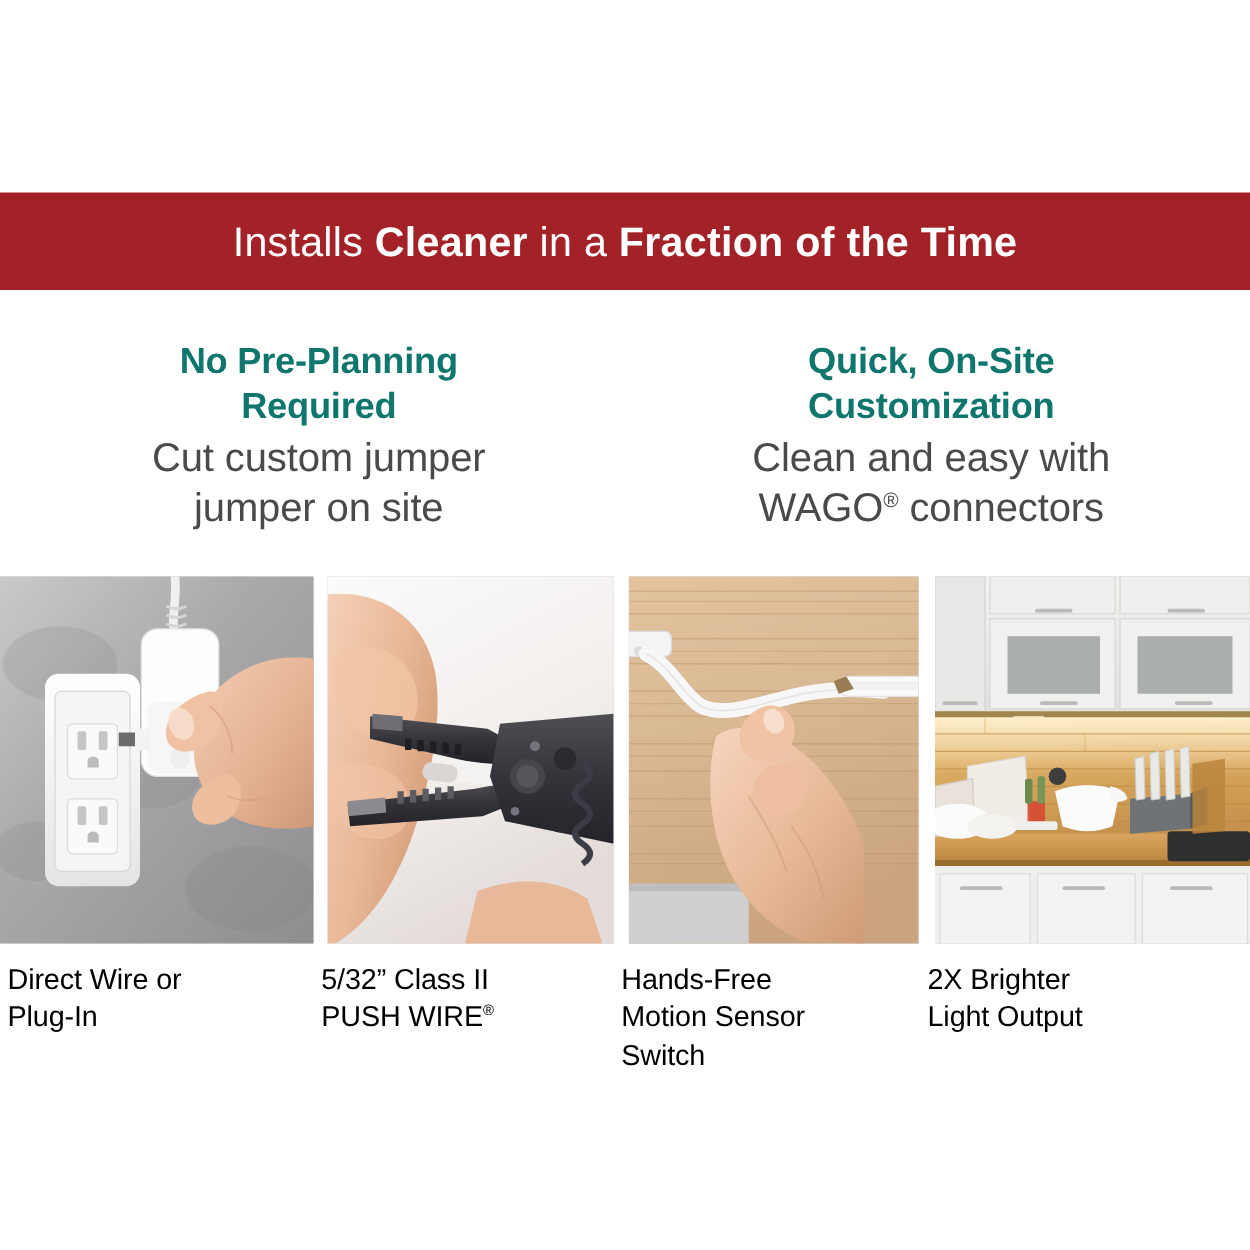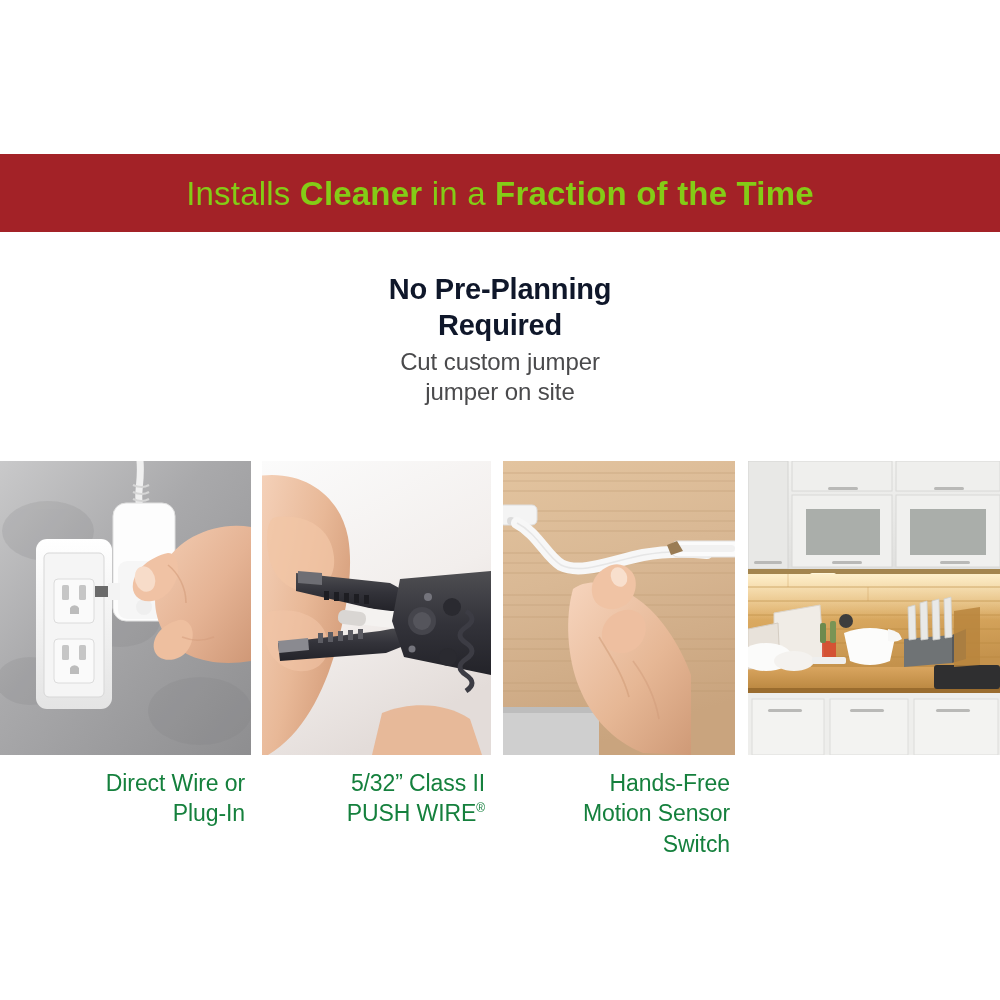--- a/index.html
+++ b/index.html
@@ -21,21 +21,21 @@
 
   
   .banner {
     height: 78px;
     background: #a32227;
     display: flex;
     align-items: center;
     justify-content: center;
   }
   .banner-text {
-    color: #84cc16;
+    color: #ffffff;
     font-size: 33px;
     letter-spacing: 0.2px;
     white-space: nowrap;
     line-height: 1;
   }
   .banner-text .lt { font-weight: 300; }
   .banner-text .bd { font-weight: 700; }
 
   
   .headline-row {
@@ -48,27 +48,27 @@
   .headline-col {
     flex: 1 1 50%;
     text-align: center;
     padding: 0 14px;
     box-sizing: border-box;
   }
   .headline-col h2 {
     margin: 0;
     font-size: 29px;
     font-weight: 700;
-    color: #0f172a;
+    color: #0f766e;
     line-height: 1.24;
     letter-spacing: -0.2px;
   }
   .headline-col p {
     margin: 3px 0 0 0;
-    font-size: 24px;
+    font-size: 32px;
     font-weight: 400;
     color: #4a4a4c;
     line-height: 1.24;
     letter-spacing: -0.1px;
   }
   .reg {
     font-size: 0.52em;
     vertical-align: super;
     line-height: 0;
   }
@@ -100,23 +100,23 @@
 
   
   .caption-row {
     position: absolute;
     top: 768px;
     left: 0;
     width: 1000px;
     display: flex;
   }
   .caption {
-    text-align: right;
+    text-align: left;
     font-size: 23px;
-    color: #15803d;
+    color: #000000;
     line-height: 1.32;
     letter-spacing: -0.1px;
     font-weight: 400;
     box-sizing: border-box;
     padding: 0 6px;
   }
   .caption.c1 { width: 251px; }
   .caption.c2 { width: 240px; }
   .caption.c3 { width: 245px; }
   .caption.c4 { width: 264px; }
@@ -138,20 +138,30 @@
     <h2>
       <span>No Pre-Planning</span><br>
       <span>Required</span>
     </h2>
     <p>
       <span>Cut custom jumper</span><br>
       <span>jumper on site</span>
     </p>
   </div>
 
+  <div class="headline-col">
+    <h2>
+      <span>Quick, On-Site</span><br>
+      <span>Customization</span>
+    </h2>
+    <p>
+      <span>Clean and easy with</span><br>
+      <span>WAGO</span><span class="reg">®</span><span> connectors</span>
+    </p>
+  </div>
 
 </div>
 
 <div class="photo-strip">
 
   <div class="photo p1">
     <svg viewBox="0 0 251 294" preserveAspectRatio="xMidYMid slice">
       <defs>
         <linearGradient id="wallg" x1="0" y1="0" x2="1" y2="1">
           <stop offset="0%" stop-color="#c9c9ca"></stop>
@@ -426,14 +436,18 @@
     <span>5/32” Class II</span><br>
     <span>PUSH WIRE</span><span class="reg">®</span><br>
   </div>
 
   <div class="caption c3">
     <span>Hands-Free</span><br>
     <span>Motion Sensor</span><br>
     <span>Switch</span>
   </div>
 
+  <div class="caption c4">
+    <span>2X Brighter</span><br>
+    <span>Light Output</span>
+  </div>
 
 </div>
 
 </body></html>

